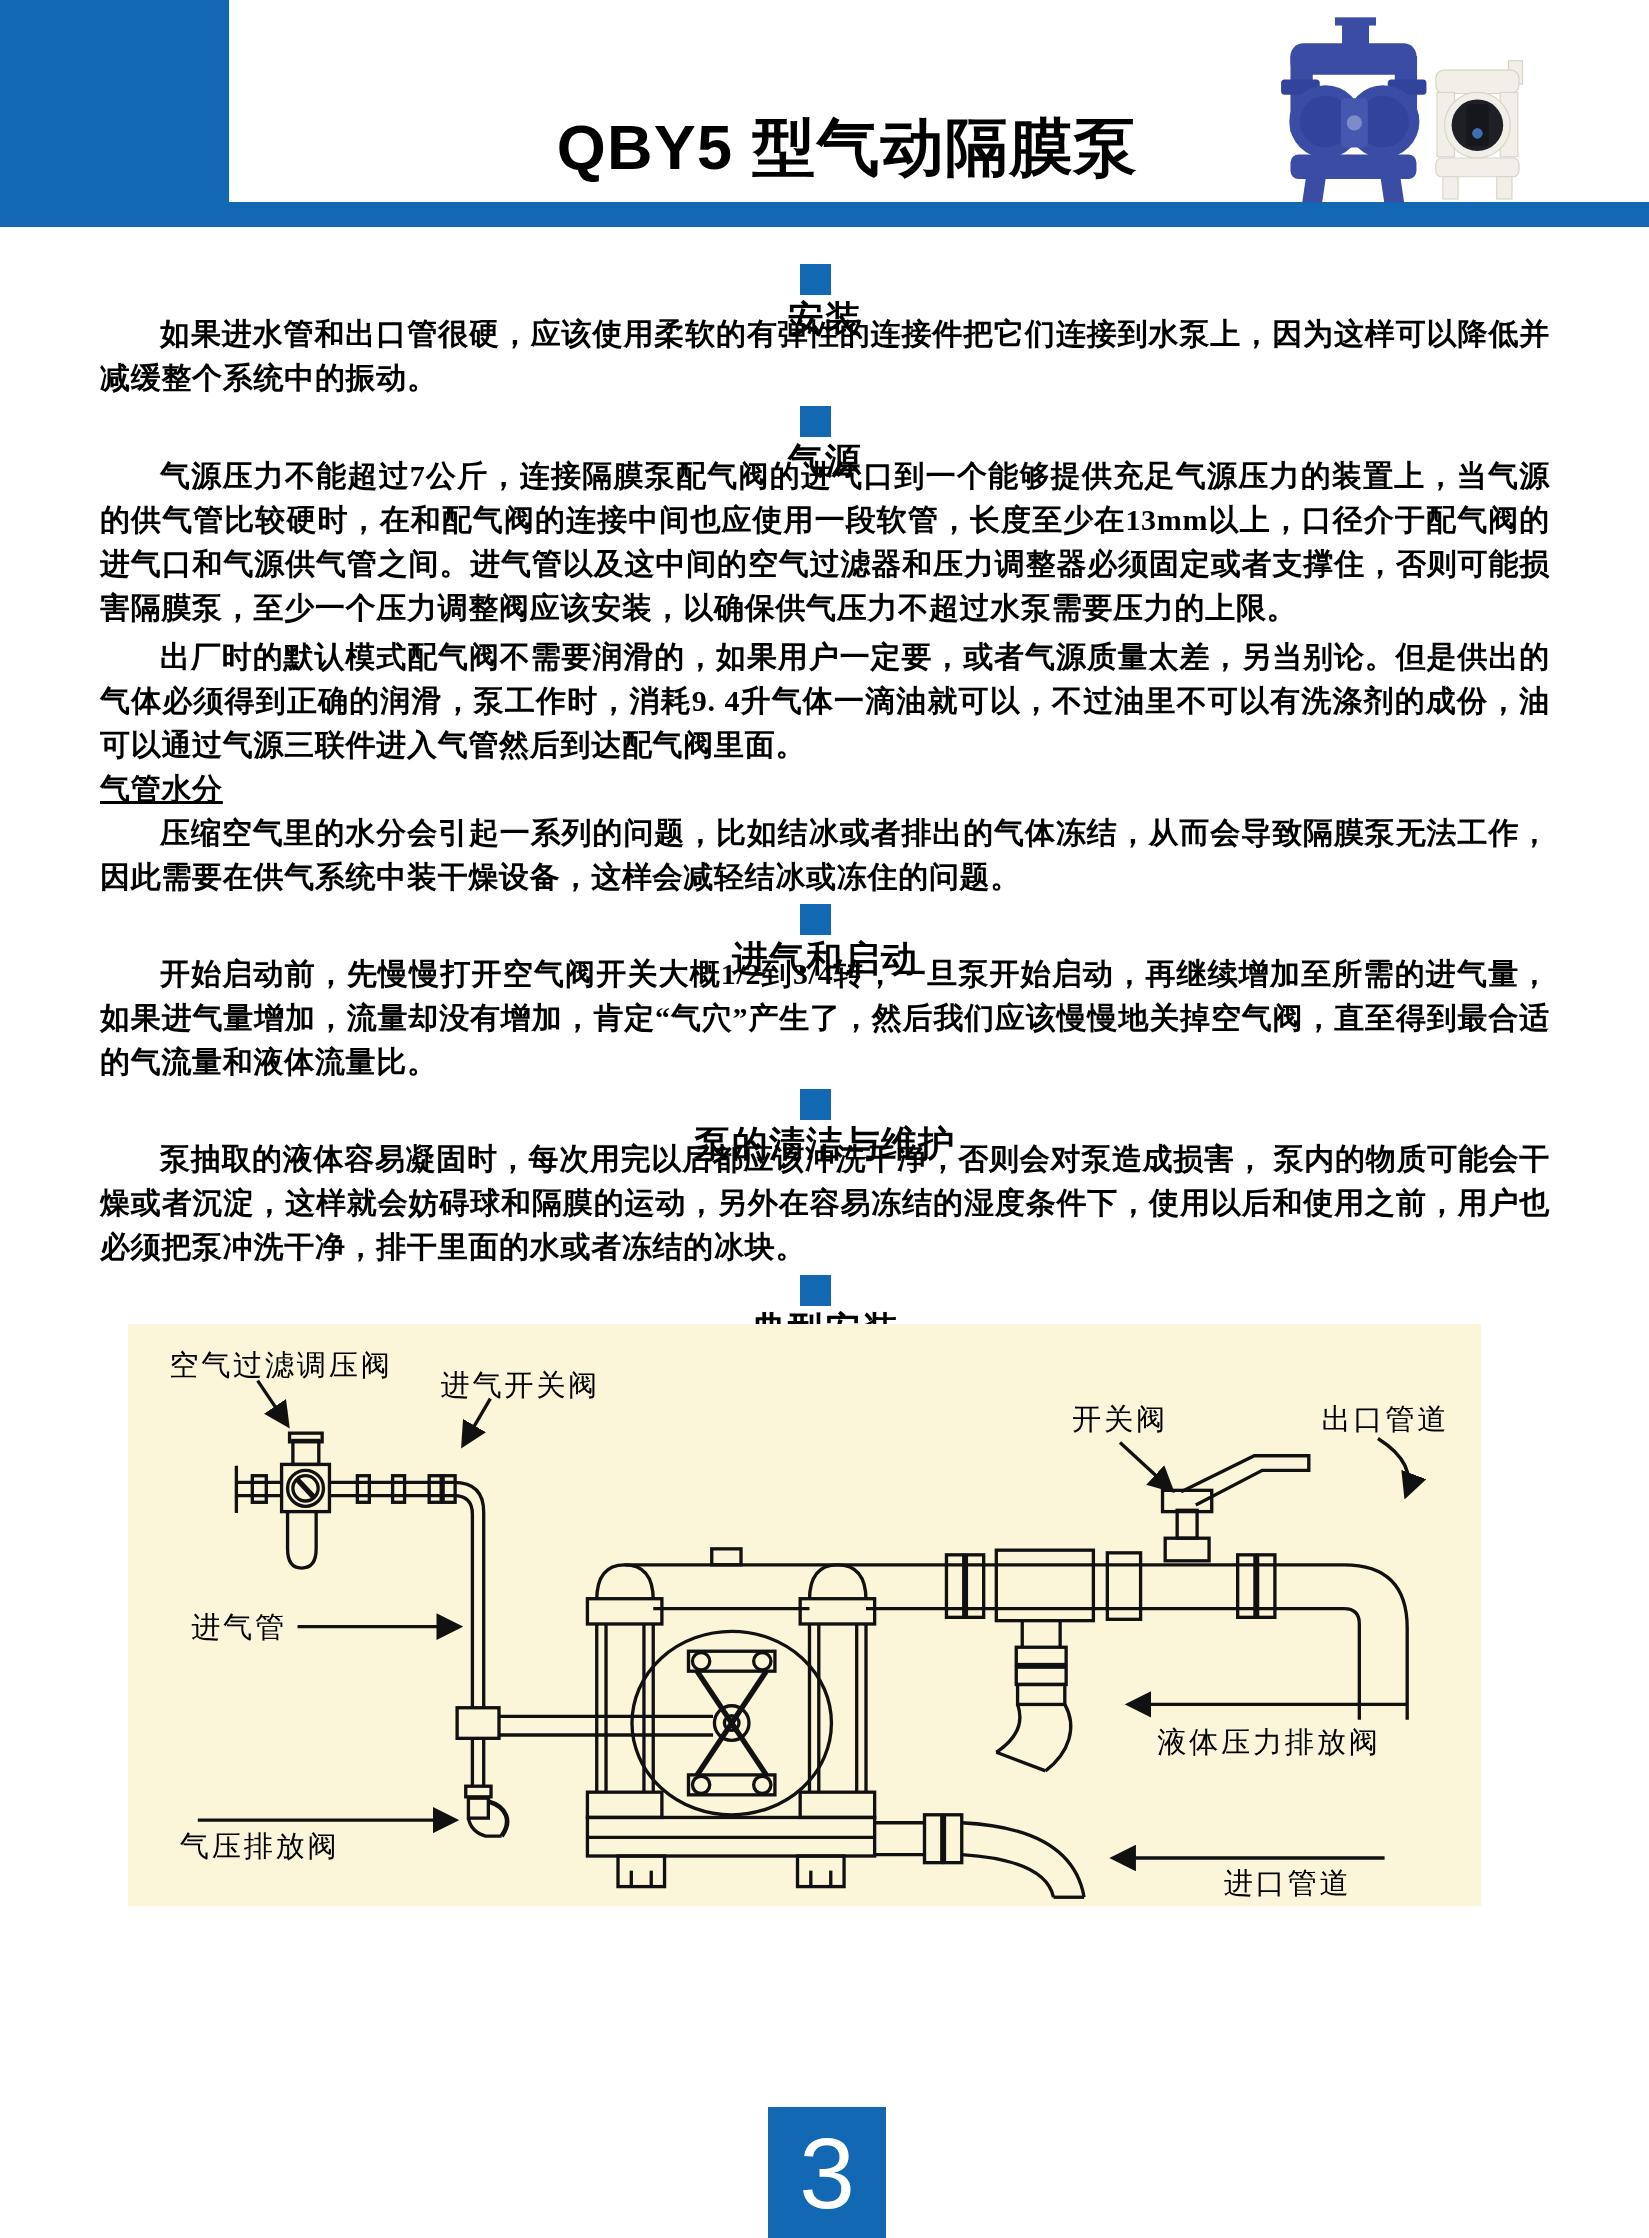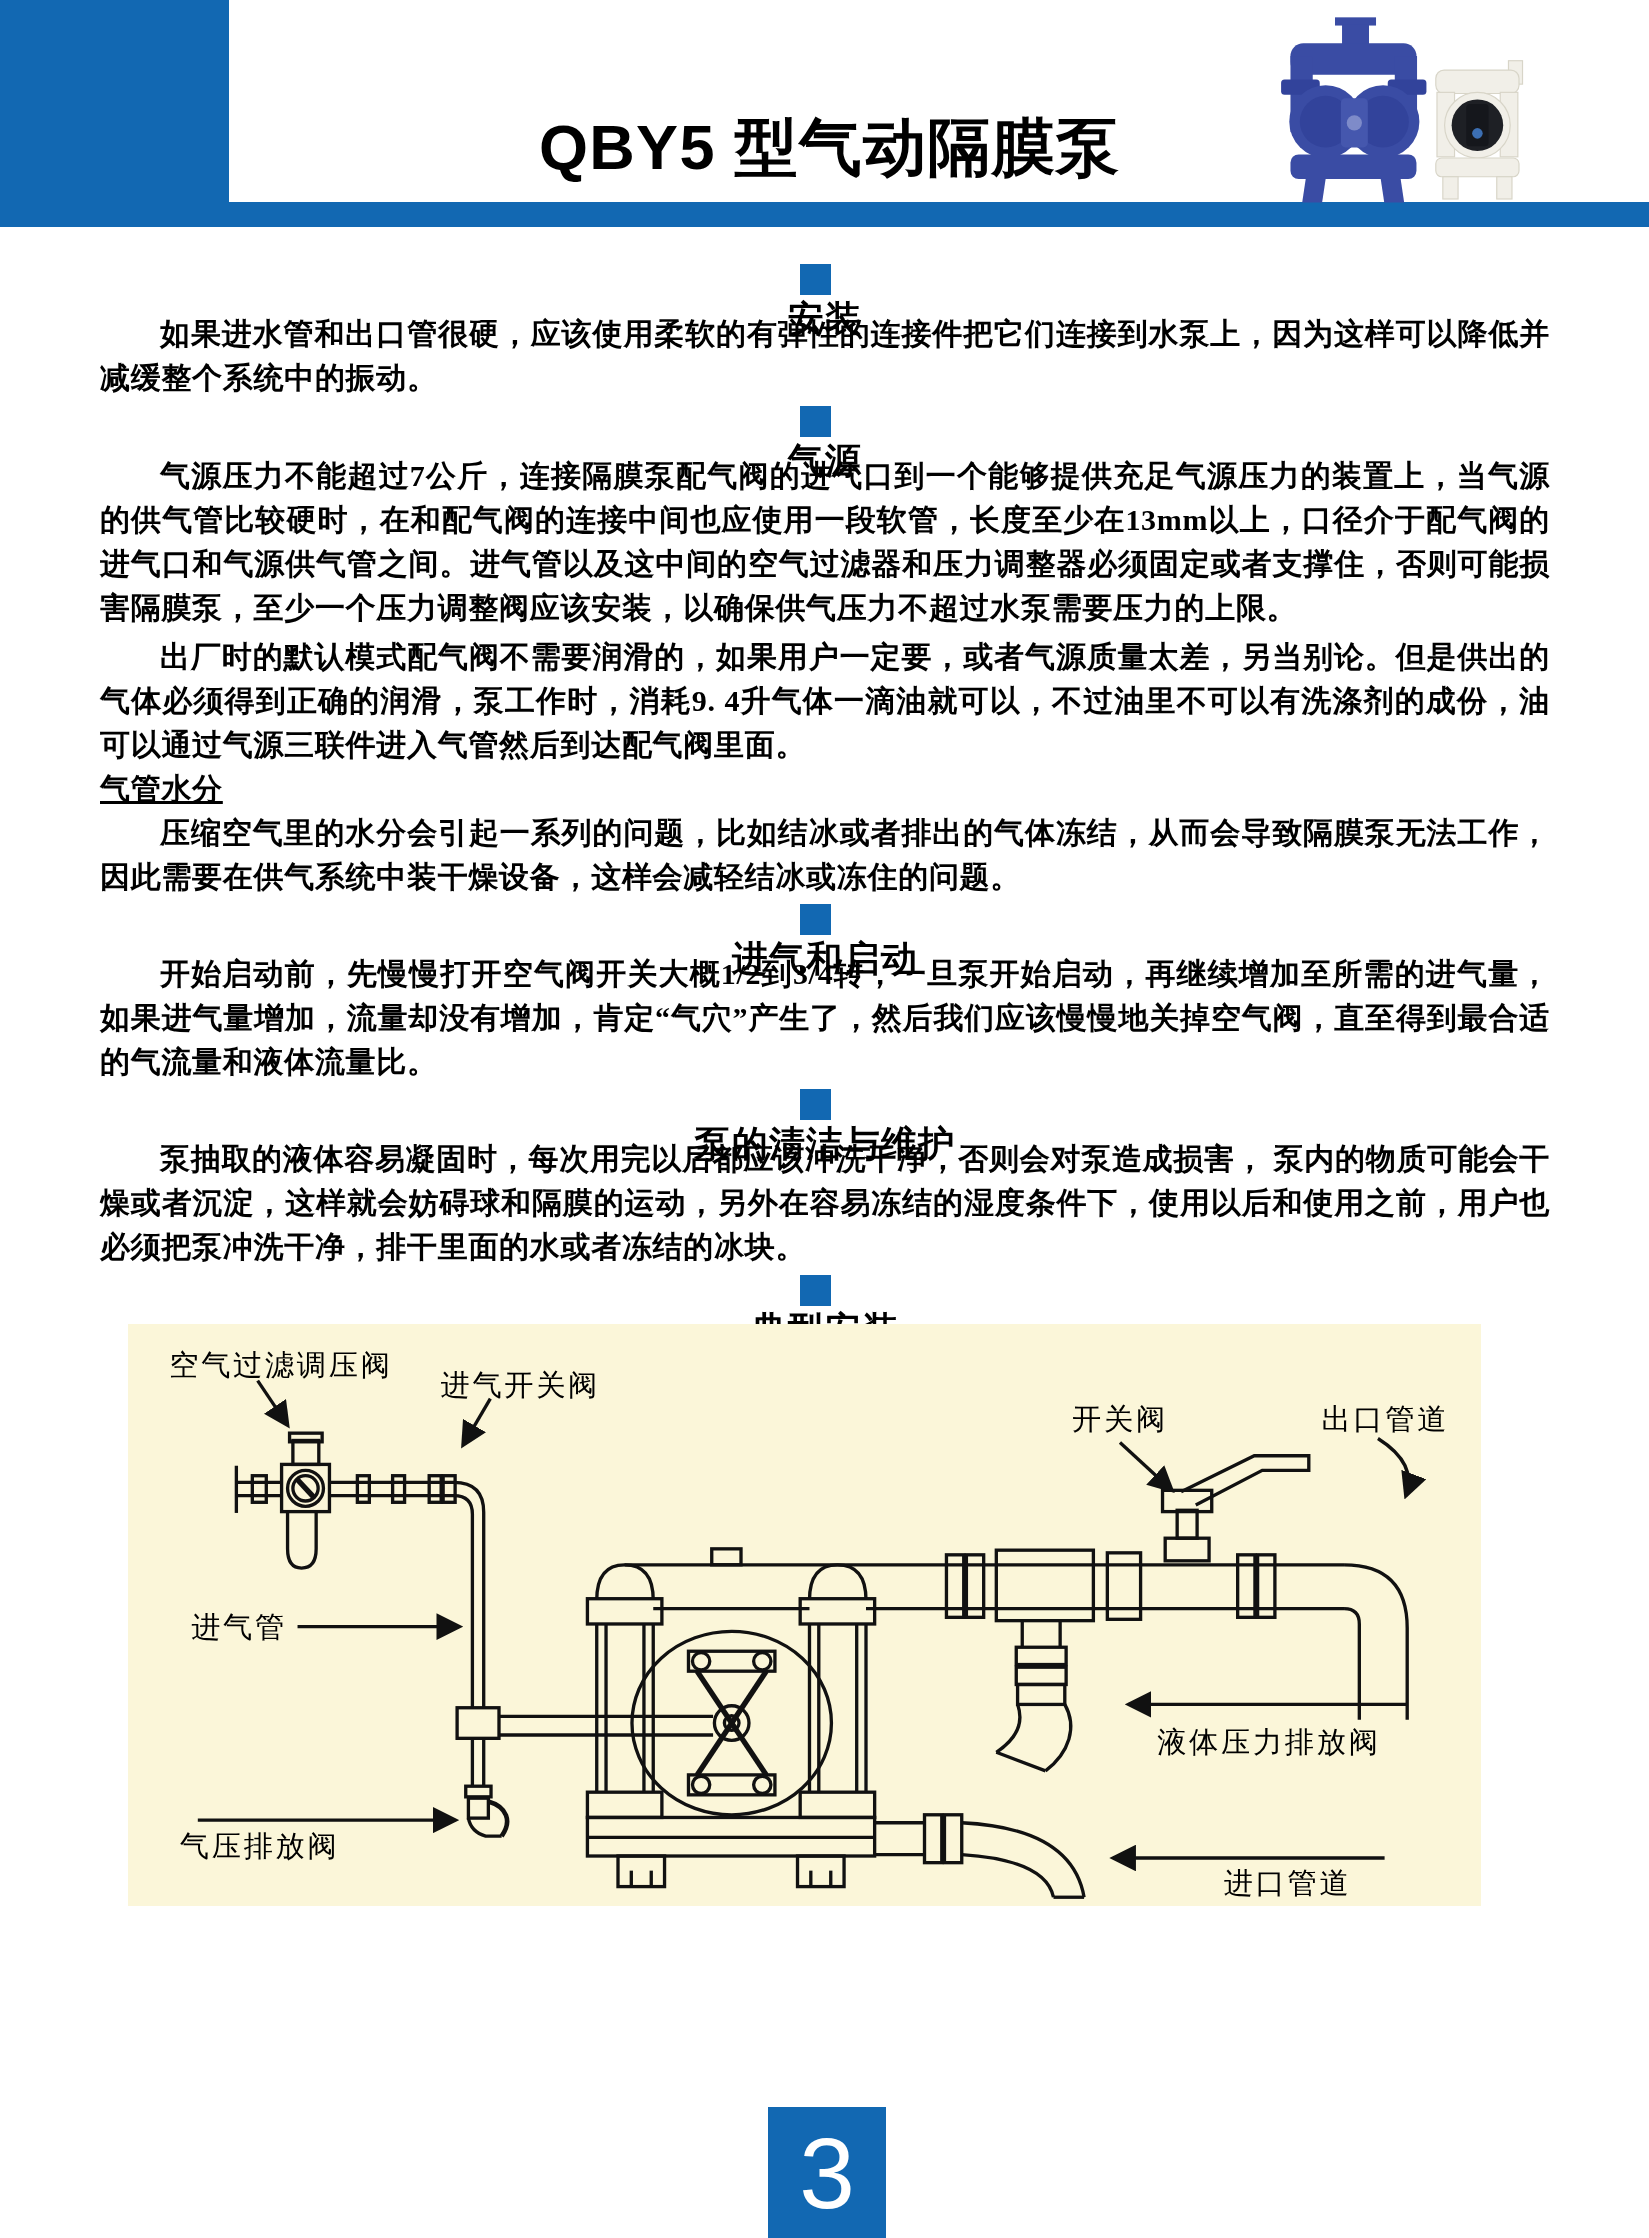--- a/index.html
+++ b/index.html
@@ -8,21 +8,21 @@
     position:relative; width:1649px; height:2239px;
     background:#ffffff; overflow:hidden;
     font-family:"Liberation Serif", serif; color:#000;
   }
   
   .hdr-block { position:absolute; left:0; top:0; width:229px; height:226px; background:#1268B2; }
   .hdr-bar   { position:absolute; left:0; top:202px; width:1649px; height:24.6px; background:#1268B2; }
   .page-title {
     position:absolute; left:539px; top:105px; width:599px;
     font-family:"Liberation Sans", sans-serif;
-    font-size:63px; font-weight:bold; letter-spacing:1.3px; white-space:nowrap;
+    font-size:63px; font-weight:bold; letter-spacing:1.3px; white-space:nowrap;text-align:right;
   }
   .pump-photo { position:absolute; left:1260px; top:10px; width:293px; height:194px; }
   
   .content { position:absolute; left:100px; top:259px; width:1450px; }
   .section { margin-top:5.3px; }
   .sec-head { display:flex; align-items:center; height:48px;flex-direction:column; }
   .bullet { width:31px; height:31px; background:#1268B2; margin-right:18.6px; flex:0 0 auto; }
   .sec-title {
     font-family:"Liberation Sans", sans-serif;
     font-size:36px; font-weight:bold; letter-spacing:1.3px; white-space:nowrap;

